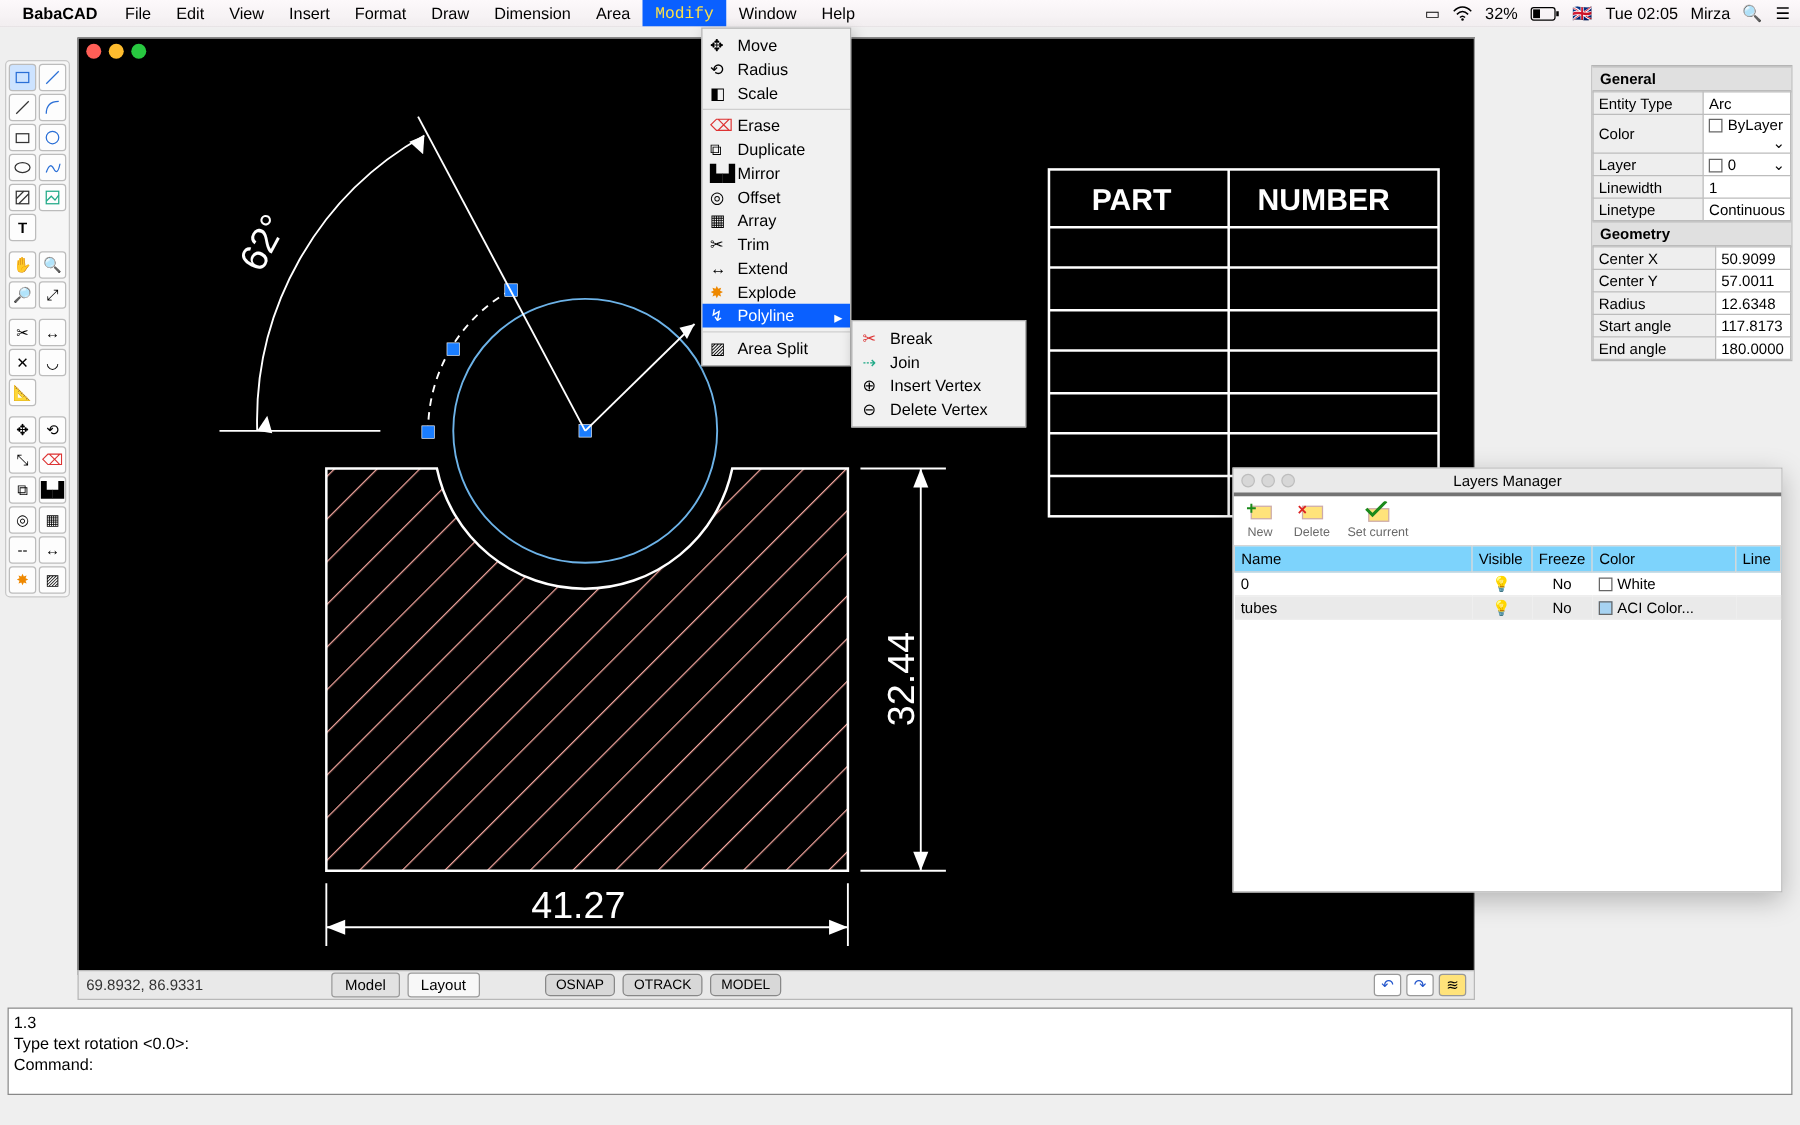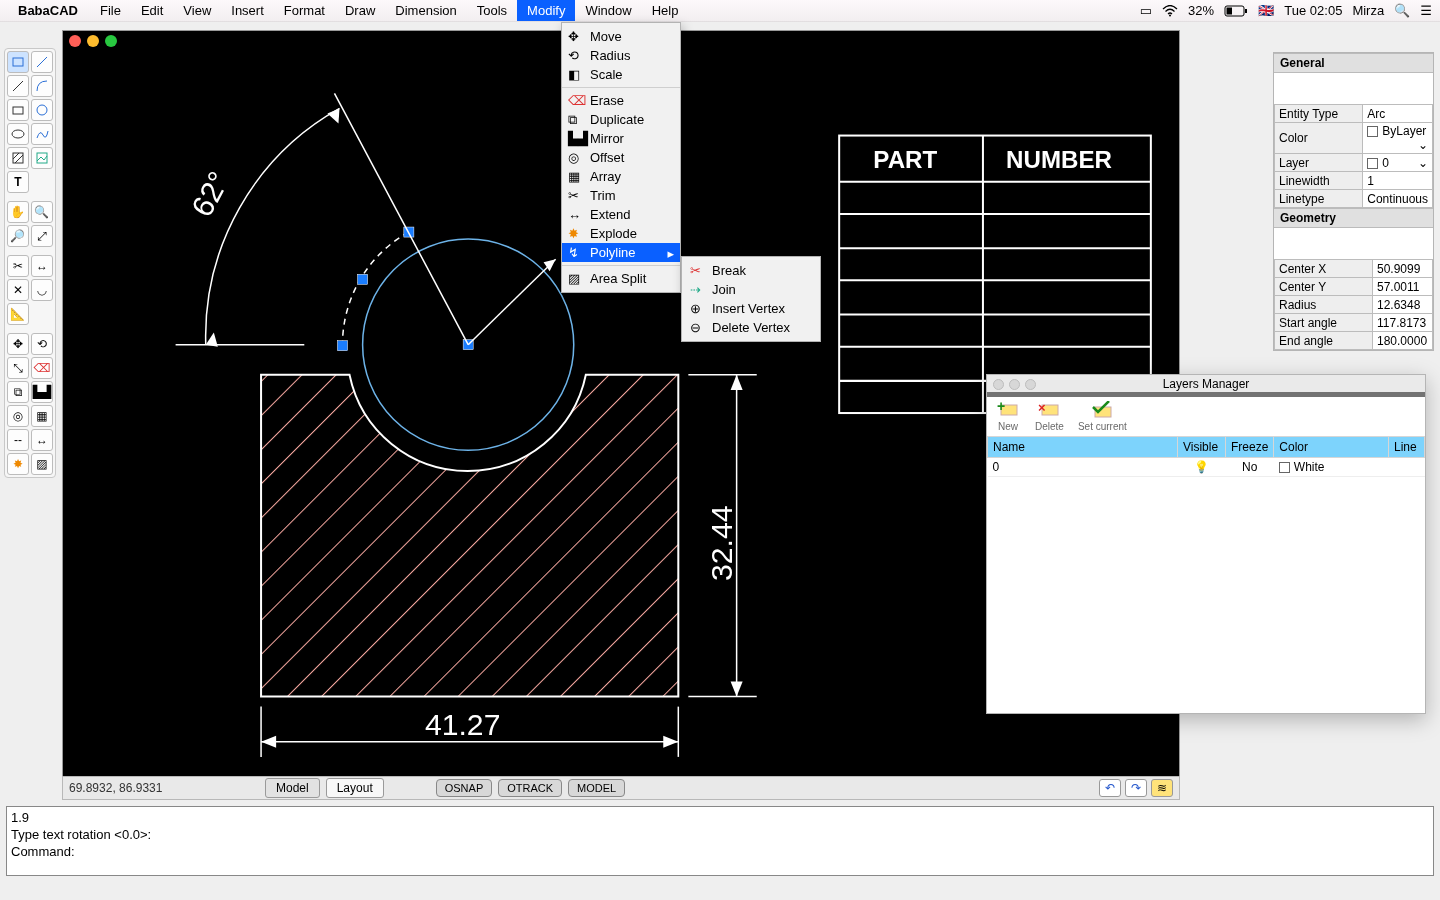--- a/index.html
+++ b/index.html
@@ -3,21 +3,21 @@
 <meta charset="utf-8">
 <style>
 * { box-sizing: border-box; margin: 0; padding: 0; font-family: -apple-system, "Helvetica Neue", Arial, sans-serif; }
 body { width: 1440px; height: 900px; overflow: hidden; background: #fff; position: relative; }
 
 
 .mac-menubar { position: absolute; top: 0; left: 0; right: 0; height: 22px; background: linear-gradient(#fdf9fb, #f2eef0); display: flex; align-items: center; font-size: 13px; padding: 2px 8px; border-bottom: 1px solid rgba(0,0,0,.1); }
 .mac-menubar .apple { font-size: 14px; margin-right: 10px; }
 .mac-menubar .app-title { font-weight: bold; margin-right: 12px; }
 .mac-menubar .menu-item { padding: 3px 10px; cursor: default; }
-.mac-menubar .menu-item.active { background: #0a60ff; color: #ffffff; }
+.mac-menubar .menu-item.active { background: #0a60ff; color: #fde047; font-family: Liberation Mono, monospace; }
 .mac-menubar .spacer { flex: 1; }
 .mac-menubar .status { display: flex; align-items: center; gap: 10px; font-size: 13px; }
 .mac-menubar .status span { display: inline-flex; align-items: center; }
 
 
 .window-chrome { position: absolute; top: 22px; left: 0; right: 0; bottom: 0; background: #efefef; }
 
 
 .toolbox { position: absolute; left: 4px; top: 26px; width: 52px; background: #f6f6f6; border: 1px solid #c8c8c8; border-radius: 4px; padding: 2px; display: flex; flex-wrap: wrap; gap: 2px; }
 .toolbox .tool { width: 22px; height: 22px; border: 1px solid #bcbcbc; border-radius: 3px; background: #fdfdfd; display: flex; align-items: center; justify-content: center; font-size: 12px; }
@@ -51,28 +51,28 @@
 .modify-menu .row .arrow { position: absolute; right: 6px; top: 3px; }
 
 
 .polyline-sub { position: absolute; left: 681px; top: 256px; width: 140px; background: #f1f1f1; border: 1px solid #b3b3b3; box-shadow: 2px 4px 10px rgba(0,0,0,.25); font-size: 13px; padding: 4px 0; }
 .polyline-sub .row { padding: 2px 10px 2px 30px; position: relative; }
 .polyline-sub .row .ico { position:absolute; left:8px; top:2px; width:16px; height:16px; }
 
 
 .prop-panel { position: absolute; right: 6px; top: 30px; width: 161px; background: #fff; border: 1px solid #b5b5b5; font-size: 12px; }
 .prop-panel .section { background: #e0e0e0; font-weight: bold; padding: 2px 6px; border-top: 1px solid #bbb; border-bottom: 1px solid #bbb; }
-.prop-panel table { width: 100%; border-collapse: collapse; margin-top: 31px; }
+.prop-panel table { width: 100%; border-collapse: collapse; }
 .prop-panel td { border: 1px solid #bcbcbc; padding: 1px 4px; height: 18px; }
 .prop-panel td.k { background: #eee; width: 98px; }
 .prop-panel td.v { background: #fff; }
 
 
 .layers-win { position: absolute; left: 986px; top: 374px; width: 440px; height: 340px; background: #fff; border: 1px solid #b5b5b5; box-shadow: 0 6px 20px rgba(0,0,0,.25); font-size: 12px; }
-.layers-win .titlebar { height: 22px; background: #eaeaea; display:flex; align-items:center; justify-content:center; position:relative; border-bottom:5px solid #737373; }
+.layers-win .titlebar { height: 22px; background: #eaeaea; display:flex; align-items:center; justify-content:center; position:relative; border-bottom:3px solid #737373; }
 .layers-win .titlebar .traffic { position:absolute; left:6px; top:4px; display:flex; gap:5px; }
 .layers-win .titlebar .traffic .dot { width:11px;height:11px;background:#d7d7d7;border:1px solid #bdbdbd; }
 .layers-win .toolbar { display:flex; gap:14px; padding: 4px 8px; align-items:flex-end; }
 .layers-win .toolbar .btn { text-align:center; font-size:10px; color:#6a6a6a; }
 .layers-win .toolbar .btn .ic { width:26px;height:18px; margin:0 auto 2px; }
 .layers-win table { width: 100%; border-collapse: collapse; }
 .layers-win thead th { background: #7dd3fc; border: 1px solid #d6d6d6; font-weight: normal; padding: 3px 5px; text-align:left; }
 .layers-win tbody td { border-bottom: 1px solid #eee; padding: 2px 5px; }
 .layers-win tbody tr.sel { background: #eaeaea; }
 .swatch { display:inline-block; width:11px; height:11px; border:1px solid #666; vertical-align:middle; margin-right:4px; }
@@ -87,21 +87,21 @@
 <div class="mac-menubar">
   <span class="apple"></span>
   <span class="app-title">BabaCAD</span>
   <span class="menu-item">File</span>
   <span class="menu-item">Edit</span>
   <span class="menu-item">View</span>
   <span class="menu-item">Insert</span>
   <span class="menu-item">Format</span>
   <span class="menu-item">Draw</span>
   <span class="menu-item">Dimension</span>
-  <span class="menu-item">Tools</span>
+  <span class="menu-item">Area</span>
   <span class="menu-item active">Modify</span>
   <span class="menu-item">Window</span>
   <span class="menu-item">Help</span>
   <span class="spacer"></span>
   <div class="status">
     <span>▭</span>
     <span>
         <svg width="16" height="12" viewBox="0 0 16 12">
           <path d="M1 4 Q8 -3 15 4" fill="none" stroke="#000" stroke-width="1.2"></path>
           <path d="M3.5 6.5 Q8 2 12.5 6.5" fill="none" stroke="#000" stroke-width="1.2"></path>
@@ -288,21 +288,21 @@
     <span class="toggle">OTRACK</span>
     <span class="toggle">MODEL</span>
     <div class="right">
       <span class="icon-btn" style="color:#2255cc">↶</span>
       <span class="icon-btn" style="color:#2255cc">↷</span>
       <span class="icon-btn" style="background:#ffe37a">≋</span>
     </div>
   </div>
 
   <div class="cmdline">
-    <div>1.9</div>
+    <div>1.3</div>
     <div>Type text rotation &lt;0.0&gt;:</div>
     <div>Command:</div>
   </div>
 
   <div class="prop-panel">
     <div class="section">General</div>
     <table>
       <tbody>
           <tr>
             <td class="k">Entity Type</td>
@@ -414,15 +414,22 @@
     </tr>
       </thead>
     <tbody id="layers-body">
         <tr>
           <td>0</td>
           <td style="text-align:center">💡</td>
           <td style="text-align:center">No</td>
           <td><span class="swatch" style="background:#ffffff"></span>White</td>
           <td></td>
         </tr>
+        <tr class="sel">
+          <td>tubes</td>
+          <td style="text-align:center">💡</td>
+          <td style="text-align:center">No</td>
+          <td><span class="swatch" style="background:#a7d3f2"></span>ACI Color...</td>
+          <td></td>
+        </tr>
       </tbody>
   </table>
 </div>
 
 </body></html>

